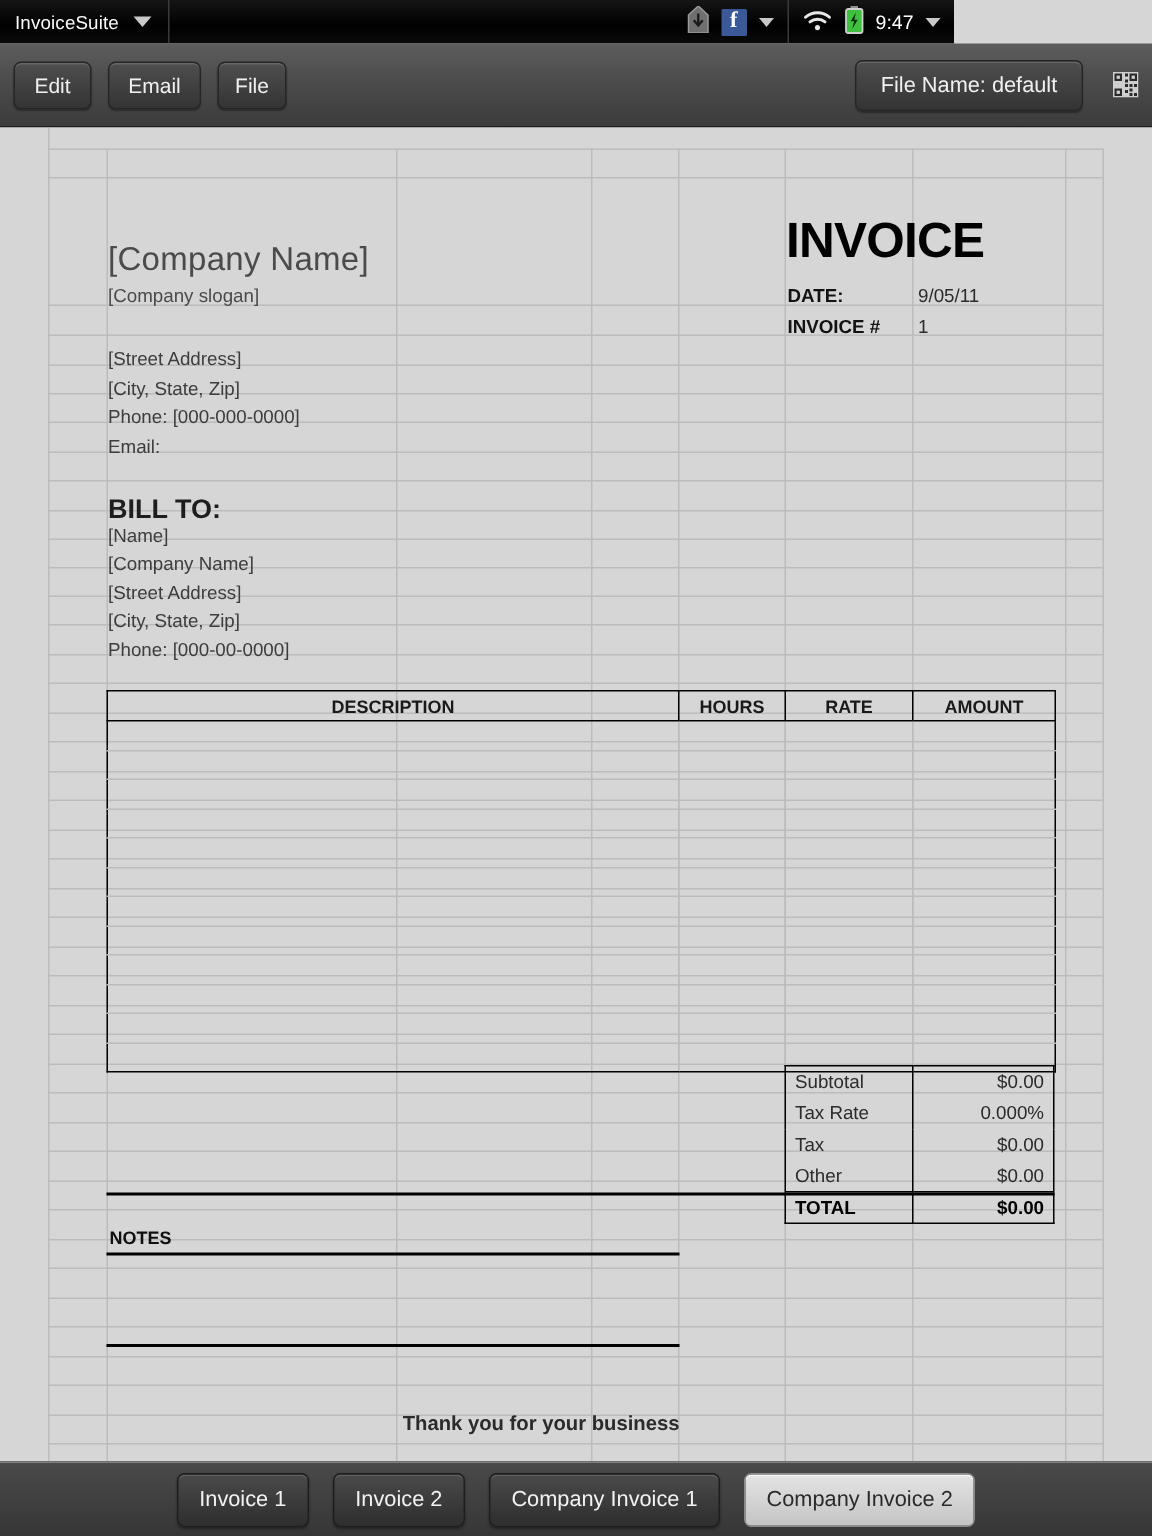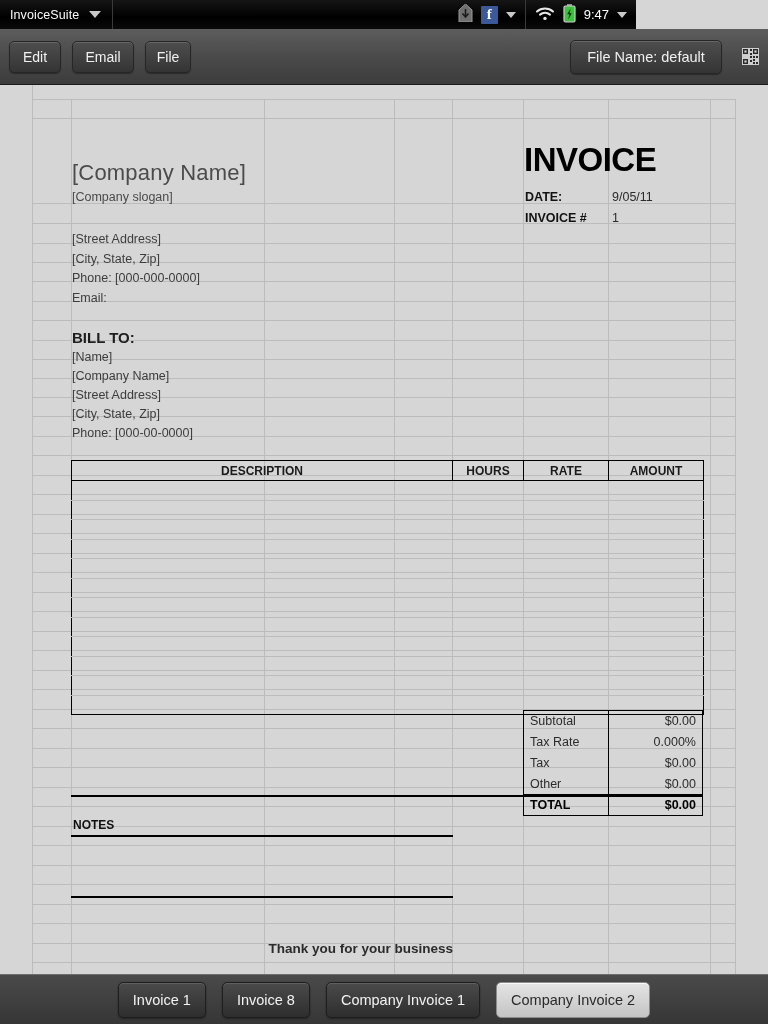--- a/index.html
+++ b/index.html
@@ -68,21 +68,21 @@
   }
   .grid-layer { position: absolute; inset: 0; }
   .vline { position: absolute; top: 0; width: 1px; background: #bcbcbc; }
   .hline { position: absolute; left: 32px; height: 1px; background: #bcbcbc; }
 
   .cell { position: absolute; white-space: nowrap; color: #3a3a3a; }
 
   .co-name  { font-size: 22px; color: #4b4b4b; letter-spacing: .2px; }
   .co-slog  { font-size: 12.5px; color: #4a4a4a; }
   .addr     { font-size: 12.5px; color: #3d3d3d; }
-  .billto   { font-size: 15px; font-weight: bold; color: #1e1e1e; }
+  .billto   { font-size: 18px; font-weight: bold; color: #1e1e1e; }
   .inv-title{ font-size: 33px; font-weight: bold; color: #000; letter-spacing: -.5px; }
   .lbl-b    { font-size: 12.5px; font-weight: bold; color: #121212; }
   .val      { font-size: 12.5px; color: #2b2b2b; }
 
   
   .items { position: absolute; left: 71px; top: 375px; width: 632px; }
   .items table { border-collapse: collapse; width: 632px; table-layout: fixed; }
   .items th, .items td {
     border: 1px solid #bcbcbc; height: 19.5px; padding: 0 5px;
     font-size: 12px; color: #1a1a1a;
@@ -406,19 +406,19 @@
           </tbody>
         </table>
     </div>
 
     <div class="thankyou">Thank you for your business</div>
   </div>
 
   <div class="tabbar">
     <div id="tabs-container" style="display:flex; gap:16px;">
         <div class="tab">Invoice 1</div>
-        <div class="tab">Invoice 8</div>
+        <div class="tab">Invoice 2</div>
         <div class="tab">Company Invoice 1</div>
         <div class="tab active">Company Invoice 2</div>
       </div>
   </div>
 
 </div>
 
 </body></html>

